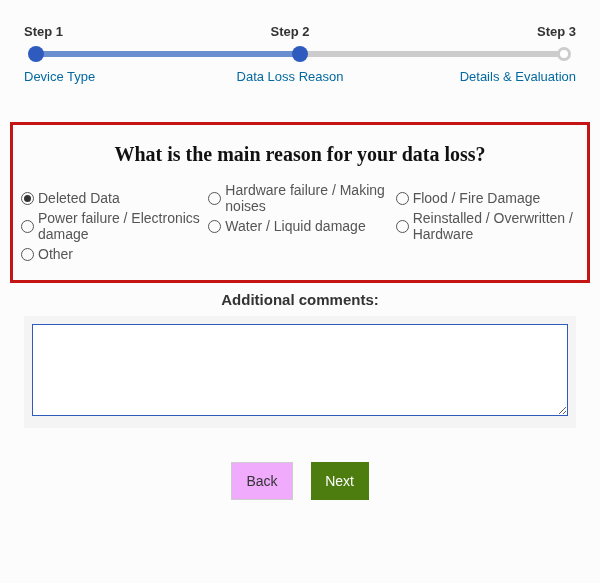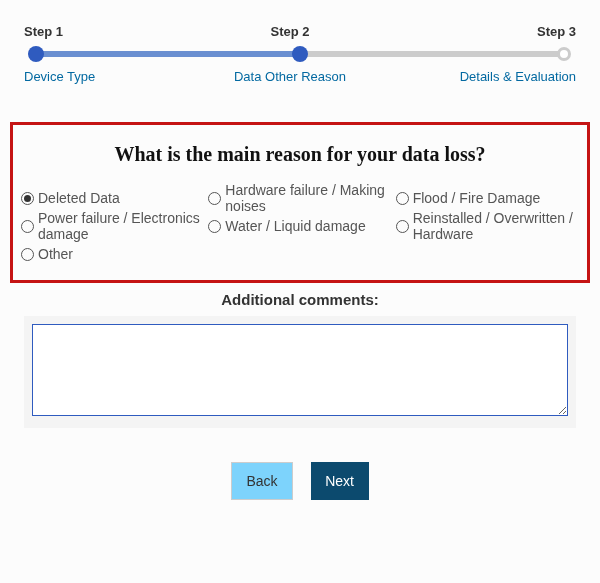--- a/index.html
+++ b/index.html
@@ -149,26 +149,26 @@
     min-width: 58px;
     height: 38px;
     font-size: 14px;
     display: flex;
     align-items: center;
     justify-content: center;
     cursor: pointer;
     padding: 0 14px;
   }
   .btn.back {
-    background: #7dd3fc;
+    background: #f0abfc;
     border: 1px solid #ccc;
     color: #333;
   }
   .btn.next {
-    background: #0c4a6e;
+    background: #4d7c0f;
     color: #fff;
     border: none;
     padding-left: 14px;
   }
 </style>
 </head>
 <body>
 
 <div class="page">
 
@@ -180,21 +180,21 @@
     </div>
     <div class="track">
       <div class="bar todo"></div>
       <div class="bar done"></div>
       <div class="dot d1"></div>
       <div class="dot d2"></div>
       <div class="dot d3"></div>
     </div>
     <div class="step-labels-bottom">
       <div>Device Type</div>
-      <div>Data Other Reason</div>
+      <div>Data Loss Reason</div>
       <div>Details &amp; Evaluation</div>
     </div>
   </div>
 
   <div class="question-box">
     <div class="q-heading">What is the main reason for your data loss?</div>
     <div class="options">
       <div class="opt">
         <span class="radio sel"></span>
         <span>Deleted Data</span>

